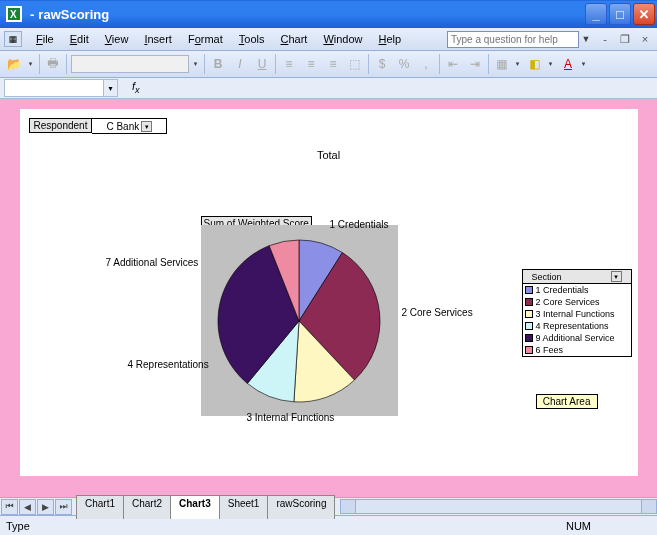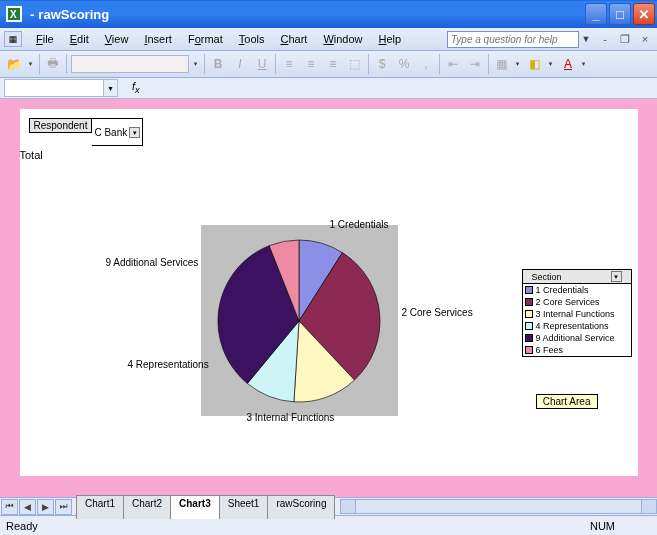--- a/index.html
+++ b/index.html
@@ -7,60 +7,60 @@
   .win-title { height: 28px; background: linear-gradient(#1b5fd6,#2f7ef0 5%,#2f7ef0 50%,#1b5fd6); display: flex; align-items: center; padding: 0 2px 0 6px; color: #fff; font-size: 13px; font-weight: bold; }
   .win-title .title-icon { width: 16px; height: 16px; margin-right: 4px; background: #fff; display:inline-flex; align-items:center; justify-content:center;}
   .win-title .spacer { flex: 1; }
   .win-btn { width: 22px; height: 22px; margin-left: 2px; border-radius: 3px; display:inline-flex; align-items:center; justify-content:center; font-size:13px; font-weight:bold; color:#fff;}
   .win-min,.win-max { background: linear-gradient(#7aa9f2,#3b76e0); border:1px solid #2a5bd0;}
   .win-close { background: linear-gradient(#f08c73,#d9472a); border:1px solid #a82c14;}
   .menu-bar { height: 23px; background: linear-gradient(#e7effc,#d2def2); display: flex; align-items: center; font-size: 11px; padding: 0 4px; border-bottom:1px solid #98aedb;}
   .menu-bar .control-icon { width:18px; height:16px; background:#d9e4f5; border:1px solid #98aedb; margin-right:6px; display:flex; align-items:center; justify-content:center; font-size:9px;}
   .menu-item { padding: 0 8px; cursor: default; text-align: center; }
   .menu-item .u { text-decoration: underline; }
-  .help-box { margin-left: auto; width: 132px; height: 17px; background: #fff; border: 1px solid #7b91bc; font-size: 10px; color: #888; padding: 1px 3px; font-style: italic; }
+  .help-box { margin-left: auto; width: 132px; height: 17px; background: #fff; border: 1px solid #7b91bc; font-size: 10px; color: #888; padding: 1px 3px; }
   .help-arrow { width:14px; height:17px; display:flex; align-items:center; justify-content:center; color:#444; font-size:9px;}
   .wc { width: 16px; height: 14px; margin-left:4px; display:flex; align-items:center; justify-content:center; font-size:11px; color:#555;}
   .tool-bar { height: 27px; background: linear-gradient(#e7effc,#d2def2); display: flex; align-items: center; padding: 0 4px; border-bottom:1px solid #98aedb; }
   .tb-btn { width: 22px; height: 22px; display:inline-flex; align-items:center; justify-content:center; font-size:12px; color:#555; cursor:default;}
   .tb-btn.disabled { color: #aaa; }
   .tb-sep { width:1px; height:20px; background:#a9bcdd; margin:0 2px;}
   .tb-drop { width:9px; text-align:center; color:#444; font-size:7px; margin-right:2px;}
   .font-box { display:inline-block; width:118px; height:18px; background:#f0f0f0; border:1px solid #abb6c9; margin:0 2px;}
   .formula-bar { height: 21px; background:#e6edf8; display:flex; align-items:center; border-bottom:1px solid #a9bcdd; font-size:11px;}
   .name-box { width:100px; height:18px; background:#fff; border:1px solid #a9bcdd; margin-left:4px;}
   .name-drop { width:14px; height:18px; border:1px solid #a9bcdd; border-left:0; background:#e6edf8; display:flex; align-items:center; justify-content:center; font-size:8px;}
   .fx { margin:0 14px; font-style:italic;}
   .work { position:relative; height: 398px; background:#f9a8d4; padding:10px; }
   .doc { width:618px; height:367px; background:#fff; position:relative; margin:0 auto;}
   .pivot-filter { position:absolute; top:9px; left:9px; display:flex; font-size:10px;}
   .pivot-filter .lab { border:1px solid #000; background:#e6e6e6; padding:0 4px; height:15px; line-height:13px;}
-  .pivot-filter .val { border:1px solid #000; border-left:0; background:#fff; padding:0 2px; height:28px; line-height:13px; display:flex; align-items:center;}
+  .pivot-filter .val { border:1px solid #000; border-left:0; background:#fff; padding:0 14px; height:16px; line-height:13px; display:flex; align-items:center;}
   .mini-arrow { display:inline-block; width:11px; height:11px; background:#e6e6e6; border:1px solid #777; margin-left:2px; font-size:7px; line-height:9px; text-align:center;}
-  .chart-title { position:absolute; top:40px; width:100%; text-align:left; font-size:11px; font-family:Arial;}
+  .chart-title { position:absolute; top:40px; width:100%; text-align:center; font-size:11px; font-family:Arial;}
   .pfield { position:absolute; top:107px; left:181px; border:1px solid #000; background:#e6e6e6; font-size:10px; padding:0 2px; height:15px; line-height:13px;}
   .plot { position:absolute; top:116px; left:181px; width:197px; height:191px; background:#c0c0c0;}
   .pie-lbl { position:absolute; font-size:10px; font-family:Arial;}
   .legend-box { position:absolute; top:160px; right:6px; width:110px; border:1px solid #000; font-size:9px; background:#fff;}
   .legend-head { display:flex; align-items:center; border-bottom:1px solid #000; background:#e6e6e6; padding:1px 9px; height:14px;}
   .legend-row { display:flex; align-items:center; padding:1px 2px; height:12px;}
   .sw { width:8px; height:8px; border:1px solid #000; margin-right:3px; flex-shrink:0;}
   .chart-area-lbl { position:absolute; top:285px; right:40px; border:1px solid #000; background:#ffffcc; font-size:10px; padding:1px 6px;}
   .drop-series { position:absolute; bottom:22px; left:178px; width:200px; border:2px solid #6a7fed; color:#93a1eb; font-size:11px; text-align:center; padding:1px 0;}
   .sheet-tabs { height: 18px; background:#e6edf8; display:flex; align-items:center; font-size:10px; border-top:1px solid #98aedb;}
   .navbtn { width:17px; height:16px; border:1px solid #98aedb; background:#d9e4f5; display:flex; align-items:center; justify-content:center; color:#444; font-size:9px; margin-left:1px;}
   .tabs-holder { display:flex; align-items:flex-end; margin-left:4px;}
   .tab { padding:0 8px; height:24px; line-height:15px; background:#e0e4eb; border:1px solid #888; border-bottom:0; margin-right:-1px; position:relative;}
   .tab.active { background:#fff; font-weight:bold;}
   .tab:before, .tab:after{content:"";}
   .scroll-h { flex:1; margin-left:6px; height:15px; background:#d9e4f5; border:1px solid #98aedb; position:relative;}
   .scroll-h:before{content:""; position:absolute; left:0; top:0; width:14px; height:100%; background:#cdd9ee; border-right:1px solid #98aedb;}
   .scroll-h:after{content:""; position:absolute; right:0; top:0; width:14px; height:100%; background:#cdd9ee; border-left:1px solid #98aedb;}
   .status-bar { height:20px; background:#e6edf8; display:flex; align-items:center; font-size:11px; padding:0 6px; border-top:1px solid #98aedb;}
-  .status-bar .num { margin-left:auto; margin-right:36px;}
+  .status-bar .num { margin-left:auto; margin-right:60px;}
   svg.pie { display:block; margin: 6px auto 0;}
 </style>
 </head>
 <body>
 
 <div class="win-title">
   <span class="title-icon">
       <svg width="12" height="12">
         <rect width="12" height="12" fill="#1a7f37"></rect>
         <text x="2" y="10" font-size="10" fill="#fff">X</text>
@@ -142,39 +142,40 @@
 <div class="work">
   <div class="doc">
     <div class="pivot-filter">
       <div class="lab">Respondent</div>
       <div class="val">
         <span>C Bank</span>
         <span class="mini-arrow">▾</span>
       </div>
     </div>
     <div class="chart-title">Total</div>
+    <div class="pfield">Sum of Weighted Score</div>
 
     <div class="plot">
       <svg class="pie" width="180" height="180" viewBox="-100 -100 200 200">
         <g stroke="#000" stroke-width="0.7" id="pie-g">
             <path d="M0 0 L5.5109105961630896e-15 -90 A90 90 0 0 1 48.224411548109686 -75.98951329518135 Z" fill="#8b90e6"></path>
             <path d="M0 0 L48.224411548109686 -75.98951329518135 A90 90 0 0 1 61.609239533582 65.60717646792702 Z" fill="#8d2a54"></path>
             <path d="M0 0 L61.609239533582 65.60717646792702 A90 90 0 0 1 -5.651146757638186 89.82240555854445 Z" fill="#fff7c2"></path>
             <path d="M0 0 L-5.651146757638186 89.82240555854445 A90 90 0 0 1 -57.368159077382046 69.34619184982105 Z" fill="#cdf4f6"></path>
             <path d="M0 0 L-57.368159077382046 69.34619184982105 A90 90 0 0 1 -33.131209741621 -83.67988372994263 Z" fill="#3b1260"></path>
             <path d="M0 0 L-33.131209741621 -83.67988372994263 A90 90 0 0 1 -1.6532731788489267e-14 -90 Z" fill="#ee8aa1"></path>
           </g>
       </svg>
     </div>
 
     <div class="pie-lbl" style="top:110px; left:310px">1 Credentials</div>
     <div class="pie-lbl" style="top:198px; left:382px">2 Core Services</div>
     <div class="pie-lbl" style="top:303px; left:227px">3 Internal Functions</div>
     <div class="pie-lbl" style="top:250px; left:108px">4 Representations</div>
-    <div class="pie-lbl" style="top:148px; left:86px">9 Additional Services</div>
+    <div class="pie-lbl" style="top:148px; left:86px">7 Additional Services</div>
 
     <div class="legend-box">
       <div class="legend-head">
         <span style="flex:1">Section</span>
         <span class="mini-arrow">▾</span>
       </div>
       <div id="legend-body">
           <div class="legend-row">
             <span class="sw" style="background: rgb(139, 144, 230);"></span>
             <span>1 Credentials</span>
@@ -215,15 +216,15 @@
     <div class="tab">Chart1</div>
     <div class="tab">Chart2</div>
     <div class="tab active">Chart3</div>
     <div class="tab">Sheet1</div>
     <div class="tab">rawScoring</div>
   </div>
   <div class="scroll-h"></div>
 </div>
 
 <div class="status-bar">
-  <span>Ready</span>
+  <span>Type</span>
   <span class="num">NUM</span>
 </div>
 
 </body></html>

